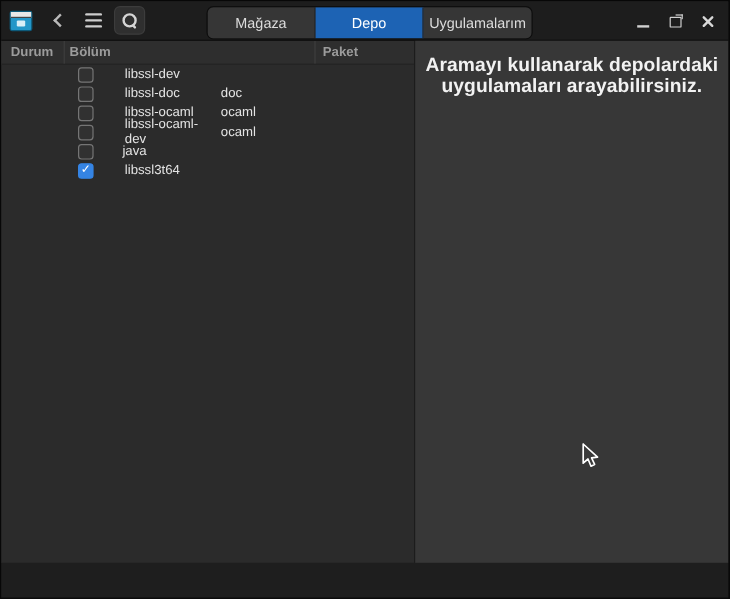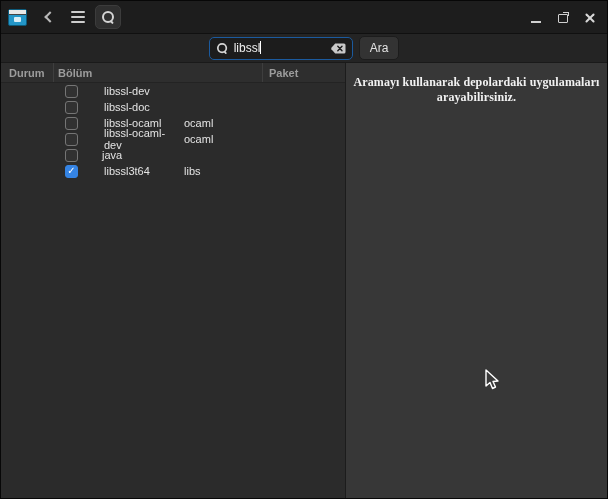--- a/index.html
+++ b/index.html
@@ -223,24 +223,23 @@
 
   .right-panel {
     flex: 1;
     background: #373737;
     position: relative;
   }
   .panel-message {
     margin-top: 12px;
     text-align: center;
     color: #f2f2f2;
-    font-size: 12px;
+    font-size: 16px;
     font-weight: bold;
     letter-spacing: 0.1px;
-    font-family: Liberation Serif, serif;
   }
 
   .cursor { position: absolute; left: 483px; top: 368px; width: 15px; height: 22px; }
 </style>
 </head>
 <body>
 
 <div class="window">
 
   <div class="titlebar">
@@ -254,47 +253,39 @@
           <span></span>
             <span></span>
             <span></span>
         </div>
       </div>
       <div class="tb-iconbtn raised">
         <div class="magnifier"></div>
       </div>
     </div>
 
+    <div class="tab-group">
+      <div class="tab">Mağaza</div>
+      <div class="tab active">Depo</div>
+      <div class="tab">Uygulamalarım</div>
+    </div>
 
     <div class="tb-right">
       <div class="winctl">
         <div class="min-glyph"></div>
       </div>
       <div class="winctl">
         <div class="restore-glyph"></div>
       </div>
       <div class="winctl">
         <div class="close-glyph"></div>
       </div>
     </div>
   </div>
 
-  <div class="search-row">
-    <div class="search-entry">
-      <div class="magnifier"></div>
-      <div class="search-text"><span>libssl</span><span class="caret"></span></div>
-      <div class="clear-icon">
-        <svg width="15" height="11" viewBox="0 0 15 11">
-          <path d="M4.2 0.5 H13 a1.5 1.5 0 0 1 1.5 1.5 v7 a1.5 1.5 0 0 1 -1.5 1.5 H4.2 L0.4 6.2 a1.6 1.6 0 0 1 0 -1.4 Z" fill="#c9c9c9"></path>
-          <path d="M6.8 3.3 L11 7.7 M11 3.3 L6.8 7.7" stroke="#1c1c1c" stroke-width="1.4" stroke-linecap="round"></path>
-        </svg>
-      </div>
-    </div>
-    <button class="search-btn">Ara</button>
-  </div>
 
   <div class="content">
 
     <div class="left-panel">
       <div class="tbl-header">
         <div class="col col-status">Durum</div>
         <div class="col col-section">Bölüm</div>
         <div class="col col-package">Paket</div>
       </div>
 
@@ -302,20 +293,21 @@
         <div class="col-status">
             <span class="checkbox"></span>
           </div>
         <div class="col-package">libssl-dev</div>
       </div>
       <div class="tbl-row">
         <div class="col-status">
             <span class="checkbox"></span>
           </div>
         <div class="col-package">libssl-doc</div>
+        <div class="col-section">doc</div>
       </div>
       <div class="tbl-row">
         <div class="col-status">
             <span class="checkbox"></span>
           </div>
         <div class="col-package">libssl-ocaml</div>
         <div class="col-section">ocaml</div>
       </div>
       <div class="tbl-row">
         <div class="col-status">
@@ -328,21 +320,20 @@
         <div class="col-status">
             <span class="checkbox"></span>
           </div>
         <div class="col-section">java</div>
       </div>
       <div class="tbl-row">
         <div class="col-status">
             <span class="checkbox checked"></span>
           </div>
         <div class="col-package">libssl3t64</div>
-        <div class="col-section">libs</div>
       </div>
     </div>
 
     <div class="right-panel">
       <div class="panel-message">Aramayı kullanarak depolardaki uygulamaları arayabilirsiniz.</div>
     </div>
   </div>
 
   <svg class="cursor" viewBox="0 0 15 22">
     <path d="M2 1 L2 17 L6 13.5 L8.5 19.5 L11.5 18 L9 12.5 L14 12 Z" fill="#3a3a3a" stroke="#ffffff" stroke-width="1.4" stroke-linejoin="round"></path>

